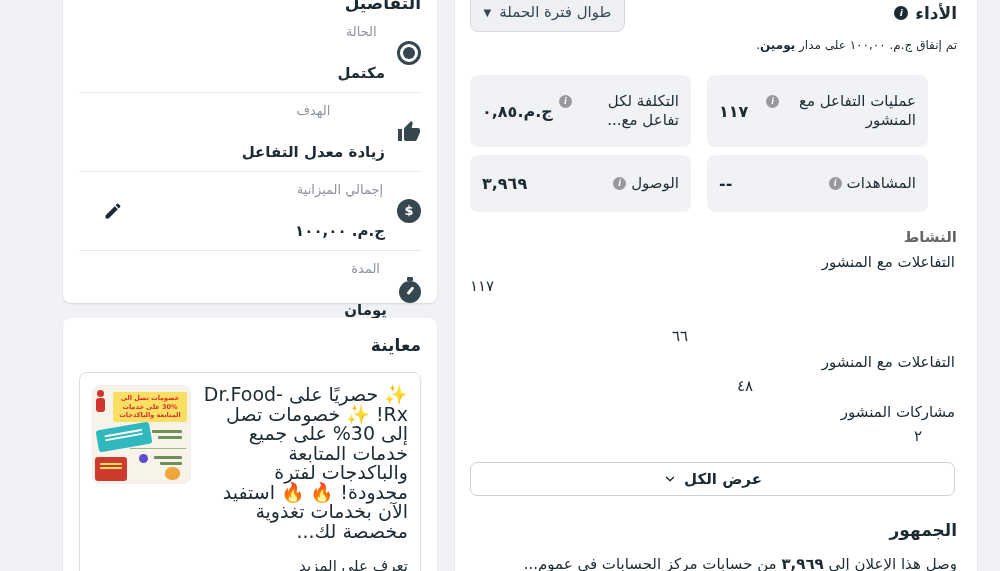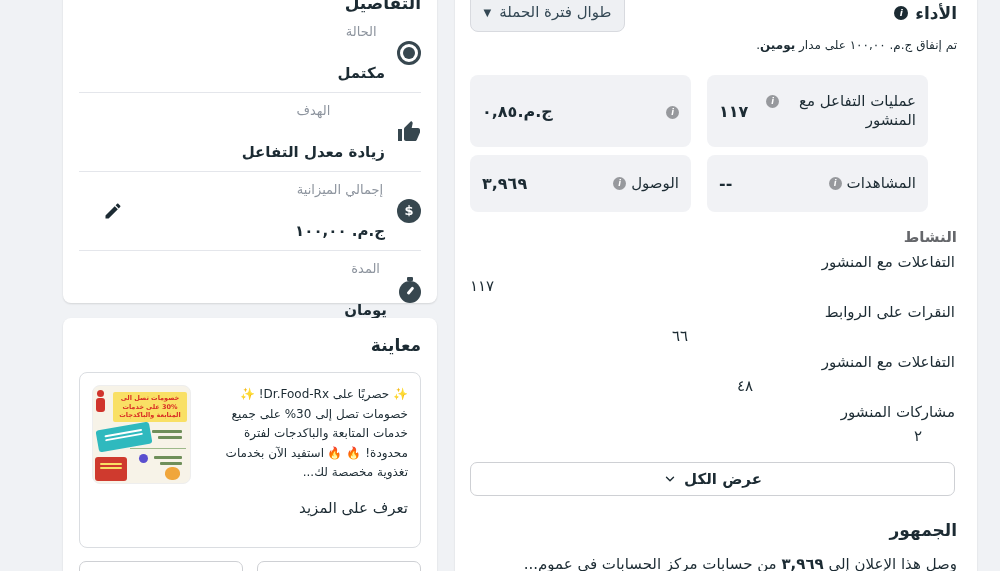--- a/index.html
+++ b/index.html
@@ -25,21 +25,21 @@
   .ic-stopwatch::after{content:"";position:absolute;top:5px;left:10px;width:2.5px;height:9px;background:#fff;transform:rotate(40deg);border-radius:2px;}
   .pencil-btn{position:absolute;left:18px;top:50%;transform:translateY(-50%);width:26px;height:26px;background:none;border:none;cursor:pointer;padding:0;}
   .btn-outline{display:flex;align-items:center;justify-content:center;gap:7px;
     background:#fff;border:1px solid #ced0d4;border-radius:7px;height:34px;
     font-size:15px;font-weight:bold;color:#1c2b33;cursor:pointer;font-family:inherit;}
   #details-viewall{margin-top:10px;width:100%;}
   
   #preview-card{left:63px;top:318px;width:374px;height:300px;padding:16px;box-sizing:border-box;}
   .ad-box{margin-top:16px;border:1px solid #dadde1;border-radius:8px;padding:12px;display:flex;gap:12px;min-height:150px;}
   .ad-text{flex:1;text-align:right;}
-  .ad-body{font-size:12px;line-height:19.5px;color:#1c2b33;}
+  .ad-body{font-size:19px;line-height:19.5px;color:#1c2b33;}
   .ad-cta{display:inline-block;margin-top:16px;font-size:15px;color:#1c2b33;text-decoration:none;}
   .ad-thumb{flex:0 0 97px;width:97px;height:97px;border-radius:8px;background:#f7f3e8;
     position:relative;overflow:hidden;border:1px solid #eee;direction:rtl;}
   .th-yellow{position:absolute;right:3px;top:6px;width:70px;padding:2px 2px;background:#f9e065;border-radius:2px;
     color:#d93025;font-size:6.5px;font-weight:bold;line-height:8.5px;text-align:center;}
   .th-figure{position:absolute;left:2px;top:4px;width:11px;height:30px;}
   .th-figure i{display:block;background:#d0342c;}
   .th-head{width:7px;height:7px;border-radius:50%;margin:0 auto;}
   .th-bodyshape{width:9px;height:14px;border-radius:3px;margin:1px auto 0;}
   .th-teal{position:absolute;left:4px;top:40px;width:54px;height:22px;background:#2fb9be;border-radius:3px;transform:rotate(-10deg);padding-top:4px;box-sizing:border-box;}
@@ -207,20 +207,21 @@
     <div id="stats-grid">
       <div class="stat-box">
         <div class="stat-label-wrap">
           <span class="stat-label">عمليات التفاعل مع المنشور</span>
           <span class="info-gray">i</span>
         </div>
         <span class="stat-value">١١٧</span>
       </div>
       <div class="stat-box">
         <div class="stat-label-wrap">
+          <span class="stat-label">التكلفة لكل تفاعل مع...</span>
           <span class="info-gray">i</span>
         </div>
         <span class="stat-value">ج.م.٠,٨٥</span>
       </div>
       <div class="stat-box">
         <div class="stat-label-wrap">
           <span class="stat-label">المشاهدات</span>
           <span class="info-gray">i</span>
         </div>
         <span class="stat-value">--</span>
@@ -235,21 +236,20 @@
     </div>
 
     <div id="activity-title">النشاط</div>
 
     <div id="activity-rows">
       <div class="act-row act-r1">
         <span class="act-label">التفاعلات مع المنشور</span>
         <span class="act-value act-v1">١١٧</span>
       </div>
       <div class="act-row act-r2">
-        <span class="act-label">النقرات على الروابط</span>
         <span class="act-value act-v2">٦٦</span>
       </div>
       <div class="act-row act-r3">
         <span class="act-label">التفاعلات مع المنشور</span>
         <span class="act-value act-v3">٤٨</span>
       </div>
       <div class="act-row act-r4">
         <span class="act-label">مشاركات المنشور</span>
         <span class="act-value act-v4">٢</span>
       </div>

